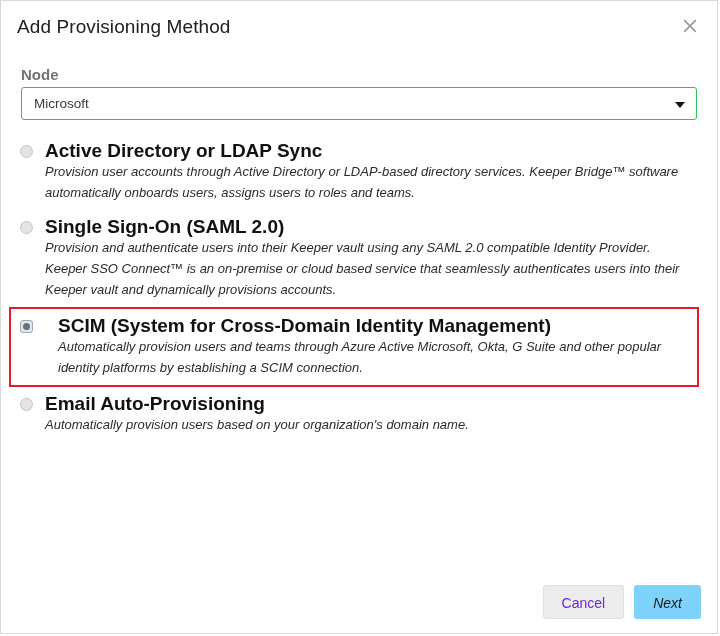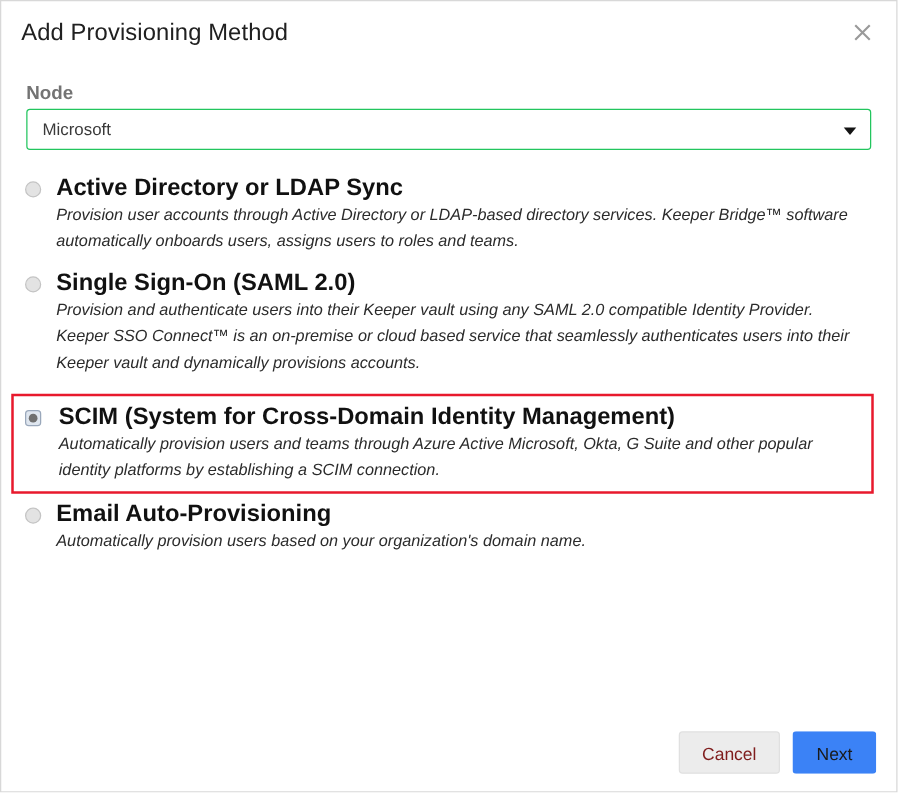--- a/index.html
+++ b/index.html
@@ -91,22 +91,22 @@
     position: relative;
   }
   .option {
     position: relative;
     padding: 7px 20px 7px 44px;
     box-sizing: border-box;
     cursor: pointer;
   }
   .option.highlighted {
     border: 2px solid #e8192c;
-    margin: 8px 18px 0 8px;
-    padding-left: 36px;
+    margin: 0 18px 0 8px;
+    padding-left: 47px;
   }
   .radio {
     position: absolute;
     left: 19px;
     top: 11px;
     width: 13px;
     height: 13px;
     border-radius: 50%;
     background: #e3e3e3;
     border: 1px solid #c4c4c4;
@@ -161,26 +161,27 @@
     line-height: 34px;
     cursor: pointer;
     border: 1px solid transparent;
     box-sizing: border-box;
     text-align: center;
     white-space: nowrap;
   }
   .btn-cancel {
     background: #ececec;
     border-color: #e0e0e0;
-    color: #7f1d1d;
+    color: #6d28d9;
   }
   .btn-next {
-    background: #3b82f6;
+    background: #7dd3fc;
     color: #1a1a1a;
     min-width: 66px;
+    font-style: italic;
   }
 </style>
 </head>
 <body>
 
 <div class="dialog">
 
   <div class="dialog-header">
     <div class="dialog-title">Add Provisioning Method</div>
     <div class="close-btn">

